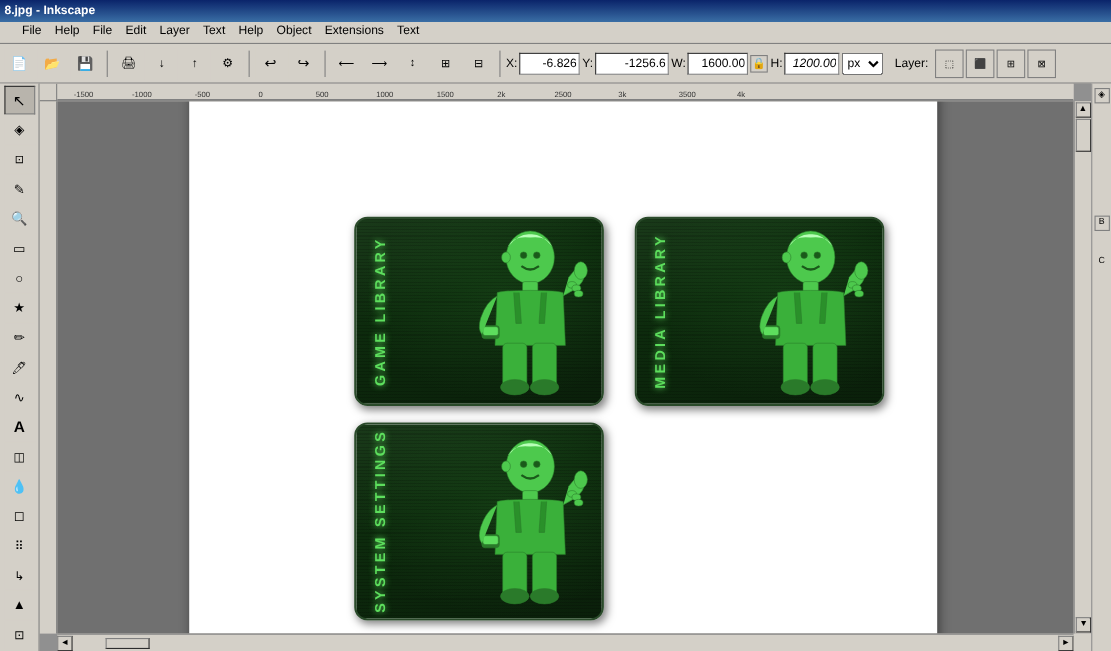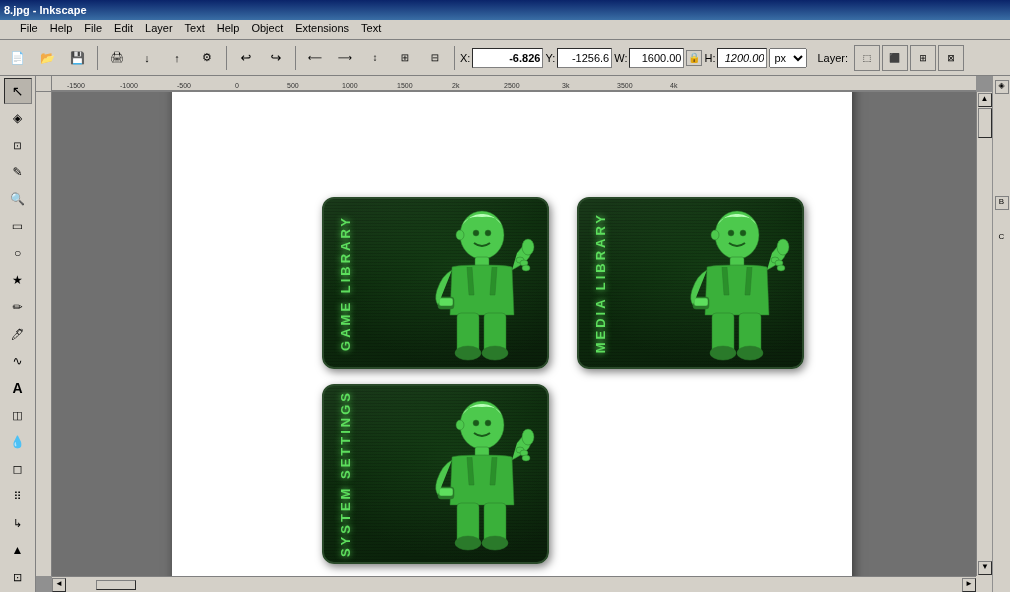--- a/index.html
+++ b/index.html
@@ -229,23 +229,23 @@
   <div class="tb-btn" style="font-size:13px;">↪</div>
   <div class="tb-separator"></div>
   <div class="tb-btn" style="font-size:10px;">⟵</div>
   <div class="tb-btn" style="font-size:10px;">⟶</div>
   <div class="tb-btn" style="font-size:10px;">↕</div>
   <div class="tb-btn" style="font-size:10px;">⊞</div>
   <div class="tb-btn" style="font-size:10px;">⊟</div>
   <div class="tb-separator"></div>
 
   <span class="coord-label">X:</span>
-  <input class="coord-input" value="-6.826" style="width: 71px; font-weight: bold;">
+  <input class="coord-input" value="-6.826" style="width: 55px;">
   <span class="coord-label">Y:</span>
-  <input class="coord-input" value="-1256.6" style="width: 55px; padding-left: 12px;">
+  <input class="coord-input" value="-1256.6" style="width: 67px; padding-left: 12px;">
   <span class="coord-label">W:</span>
   <input class="coord-input" value="1600.00" style="width: 55px;">
   <div class="lock-btn">🔒</div>
   <span class="coord-label">H:</span>
   <input class="coord-input" value="1200.00" style="width: 50px; font-style: italic;">
   <select style="height:20px; font-size:11px; width:38px;">
     <option>px</option>
     <option>mm</option>
     <option>in</option>
   </select>

